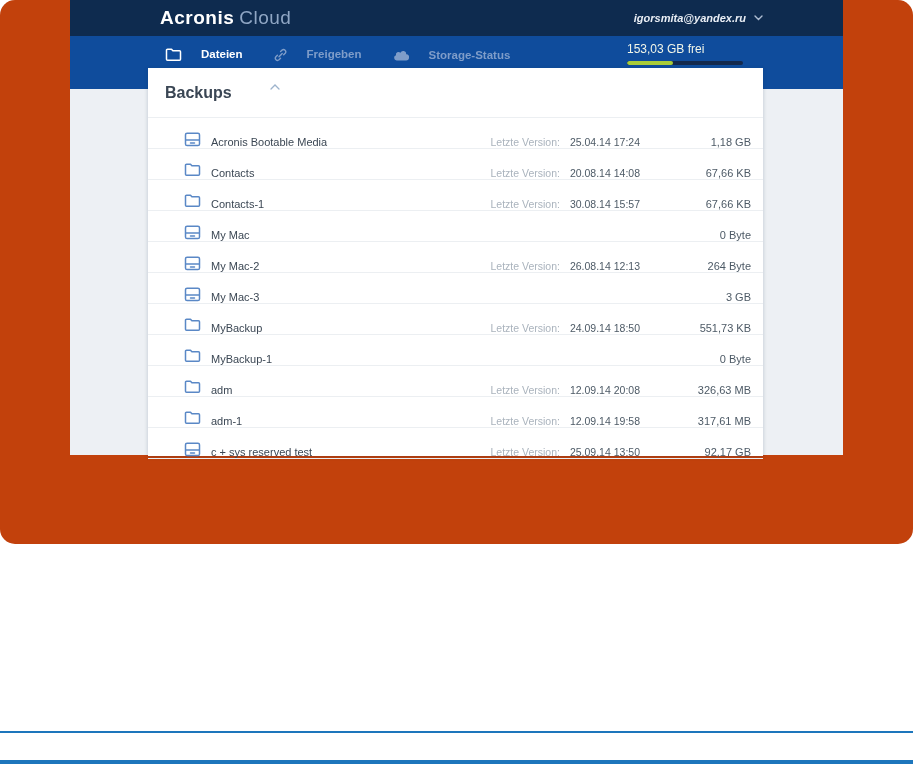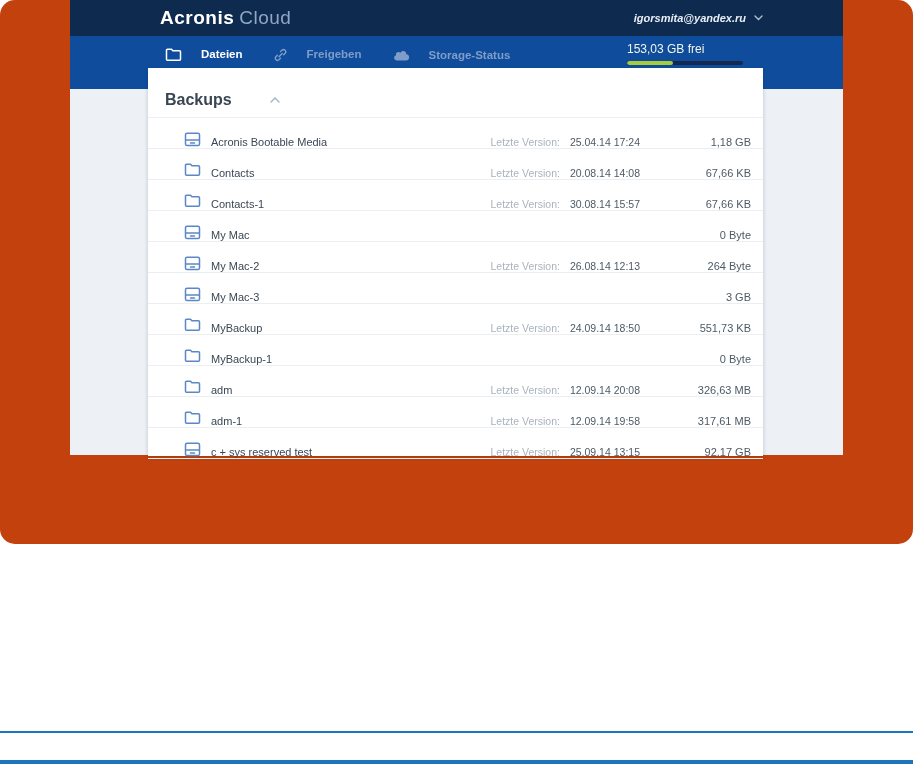--- a/index.html
+++ b/index.html
@@ -25,21 +25,21 @@
   .storage-track { width:116px; height:4px; background:#13294d; border-radius:2px; overflow:hidden; }
   .storage-fill { height:4px; background:#a8cc39; border-radius:2px; }
 
   
   .gutter { position:absolute; top:89px; height:366px; background:#edf0f4; }
   .gutter.left { left:70px; width:78px; }
   .gutter.right { left:763px; width:80px; }
 
   
   .card { position:absolute; left:148px; top:68px; width:615px; height:388px; background:#ffffff; box-shadow:0 1px 4px rgba(15,40,75,.22); z-index:5; }
-  .card-head { display:flex; align-items:center; gap:38px; padding:16px 0 0 17px; height:48px; }
+  .card-head { display:flex; align-items:flex-start; gap:38px; padding:16px 0 0 17px; height:48px; }
   .card-title { font-size:16px; font-weight:600; color:#3a4654; cursor:default; }
   .collapse-btn { cursor:pointer; display:flex; align-items:center; }
 
   
   .list { position:absolute; left:0; top:49px; width:615px; border-top:1px solid #eceff2; }
   .row { display:flex; align-items:flex-end; height:31px; border-bottom:1px solid #eceff2; padding-left:34px; cursor:pointer; }
   .row-icon { width:20px; height:18px; display:flex; align-items:center; justify-content:center; flex:0 0 20px; }
   .row-name { margin-left:9px; font-size:11px; color:#3b4754; font-weight:400; white-space:nowrap; }
   .row-spacer { flex:1; }
   .row-version { white-space:nowrap; font-size:10.5px; color:#aab3bd; text-align:right; }
@@ -247,21 +247,21 @@
         <div class="row">
           <span class="row-icon">
             <svg width="17" height="15" viewBox="0 0 17 15">
               <rect x="1.5" y="1.2" width="14" height="12.4" rx="1.6" fill="none" stroke="#5a88c6" stroke-width="1.5"></rect>
               <line x1="1.5" y1="8" x2="15.5" y2="8" stroke="#5a88c6" stroke-width="1.5"></line>
               <line x1="6.5" y1="11" x2="10.5" y2="11" stroke="#5a88c6" stroke-width="1.5" stroke-linecap="round"></line>
             </svg>
           </span>
           <span class="row-name">c + sys reserved test</span>
           <span class="row-spacer"></span>
-          <span class="row-version"><span>Letzte Version:</span><b>25.09.14 13:15</b></span>
+          <span class="row-version"><span>Letzte Version:</span><b>25.09.14 13:50</b></span>
           <span class="row-size">92,17 GB</span>
         </div>
       </div>
   </div>
 
   <div class="footer-line-top"></div>
   <div class="footer-line-bottom"></div>
 
 </div>
 

